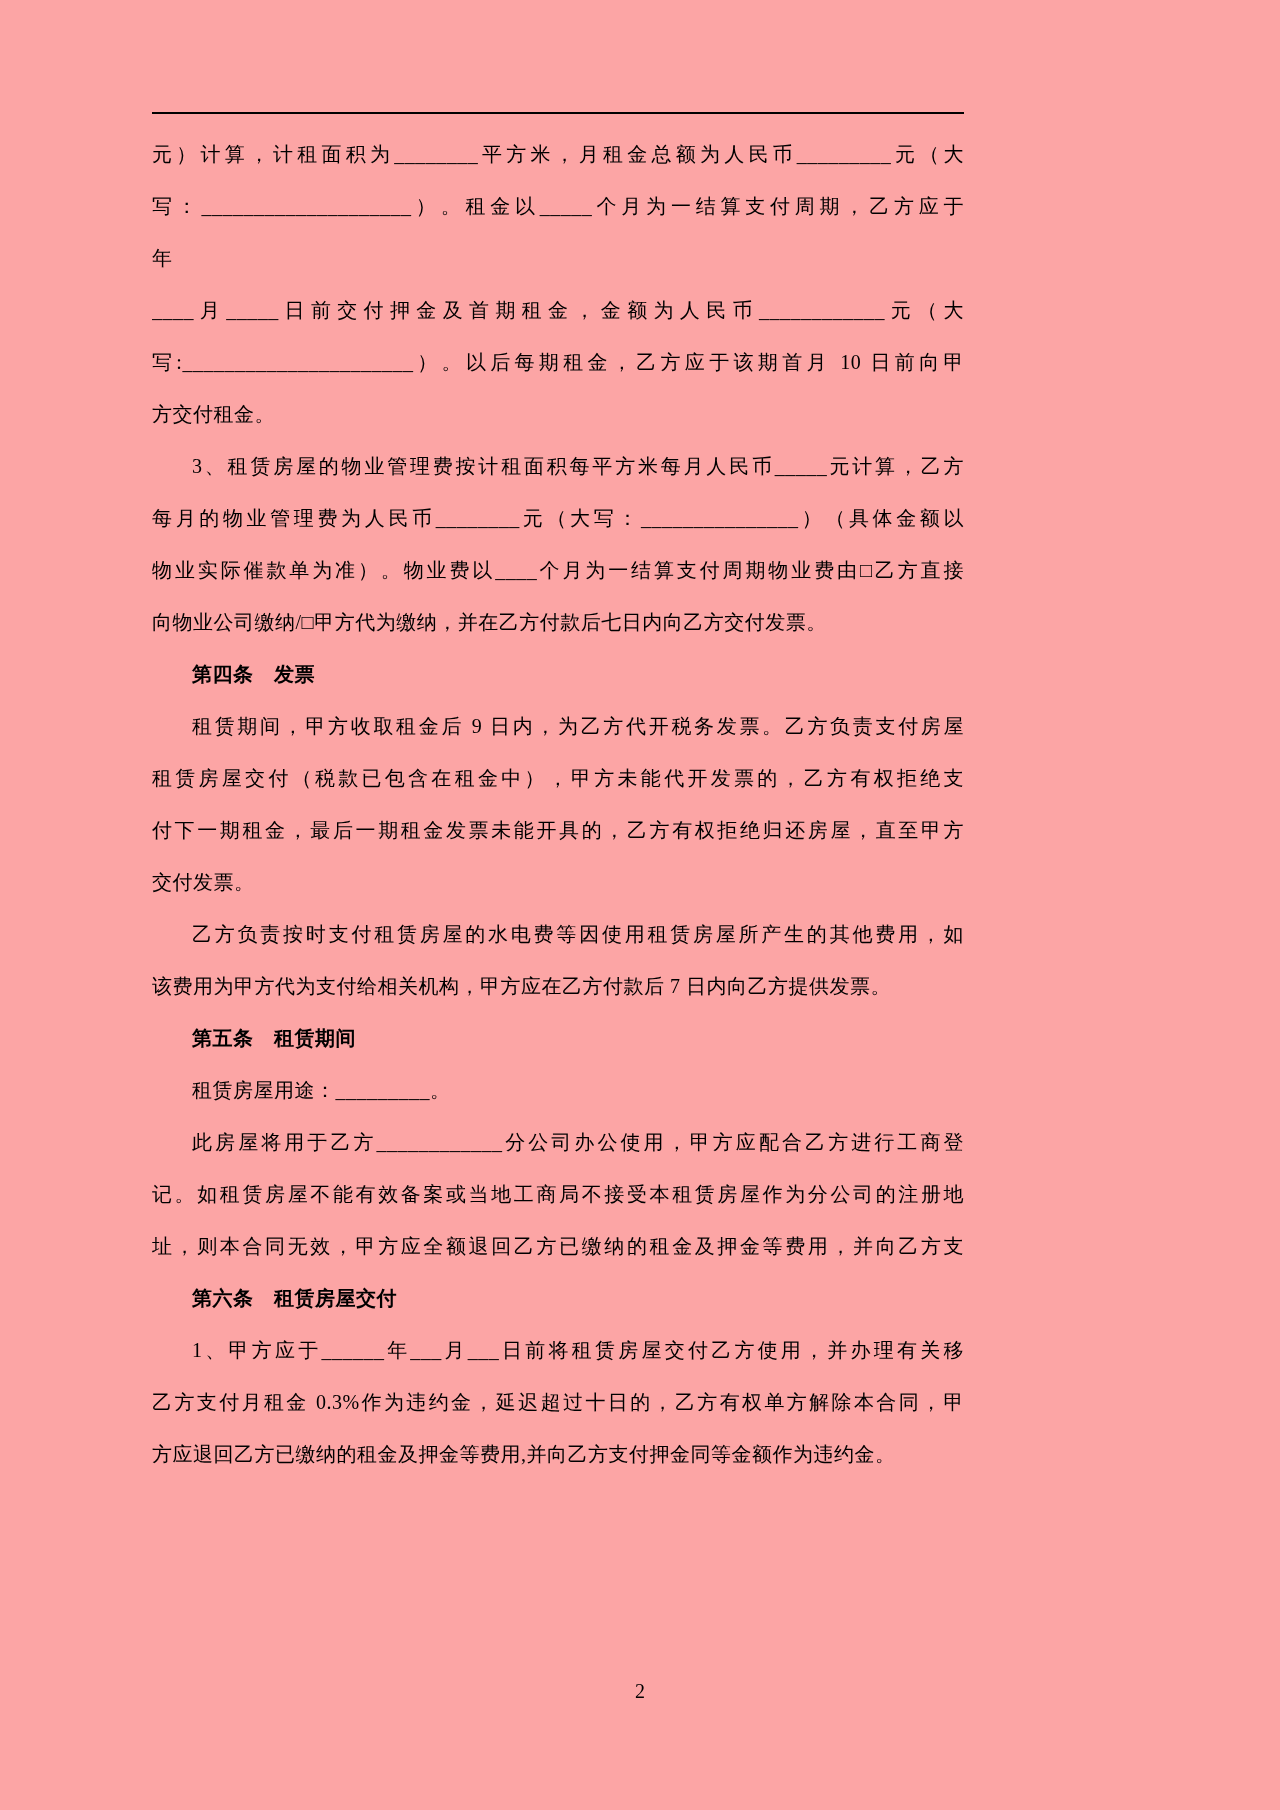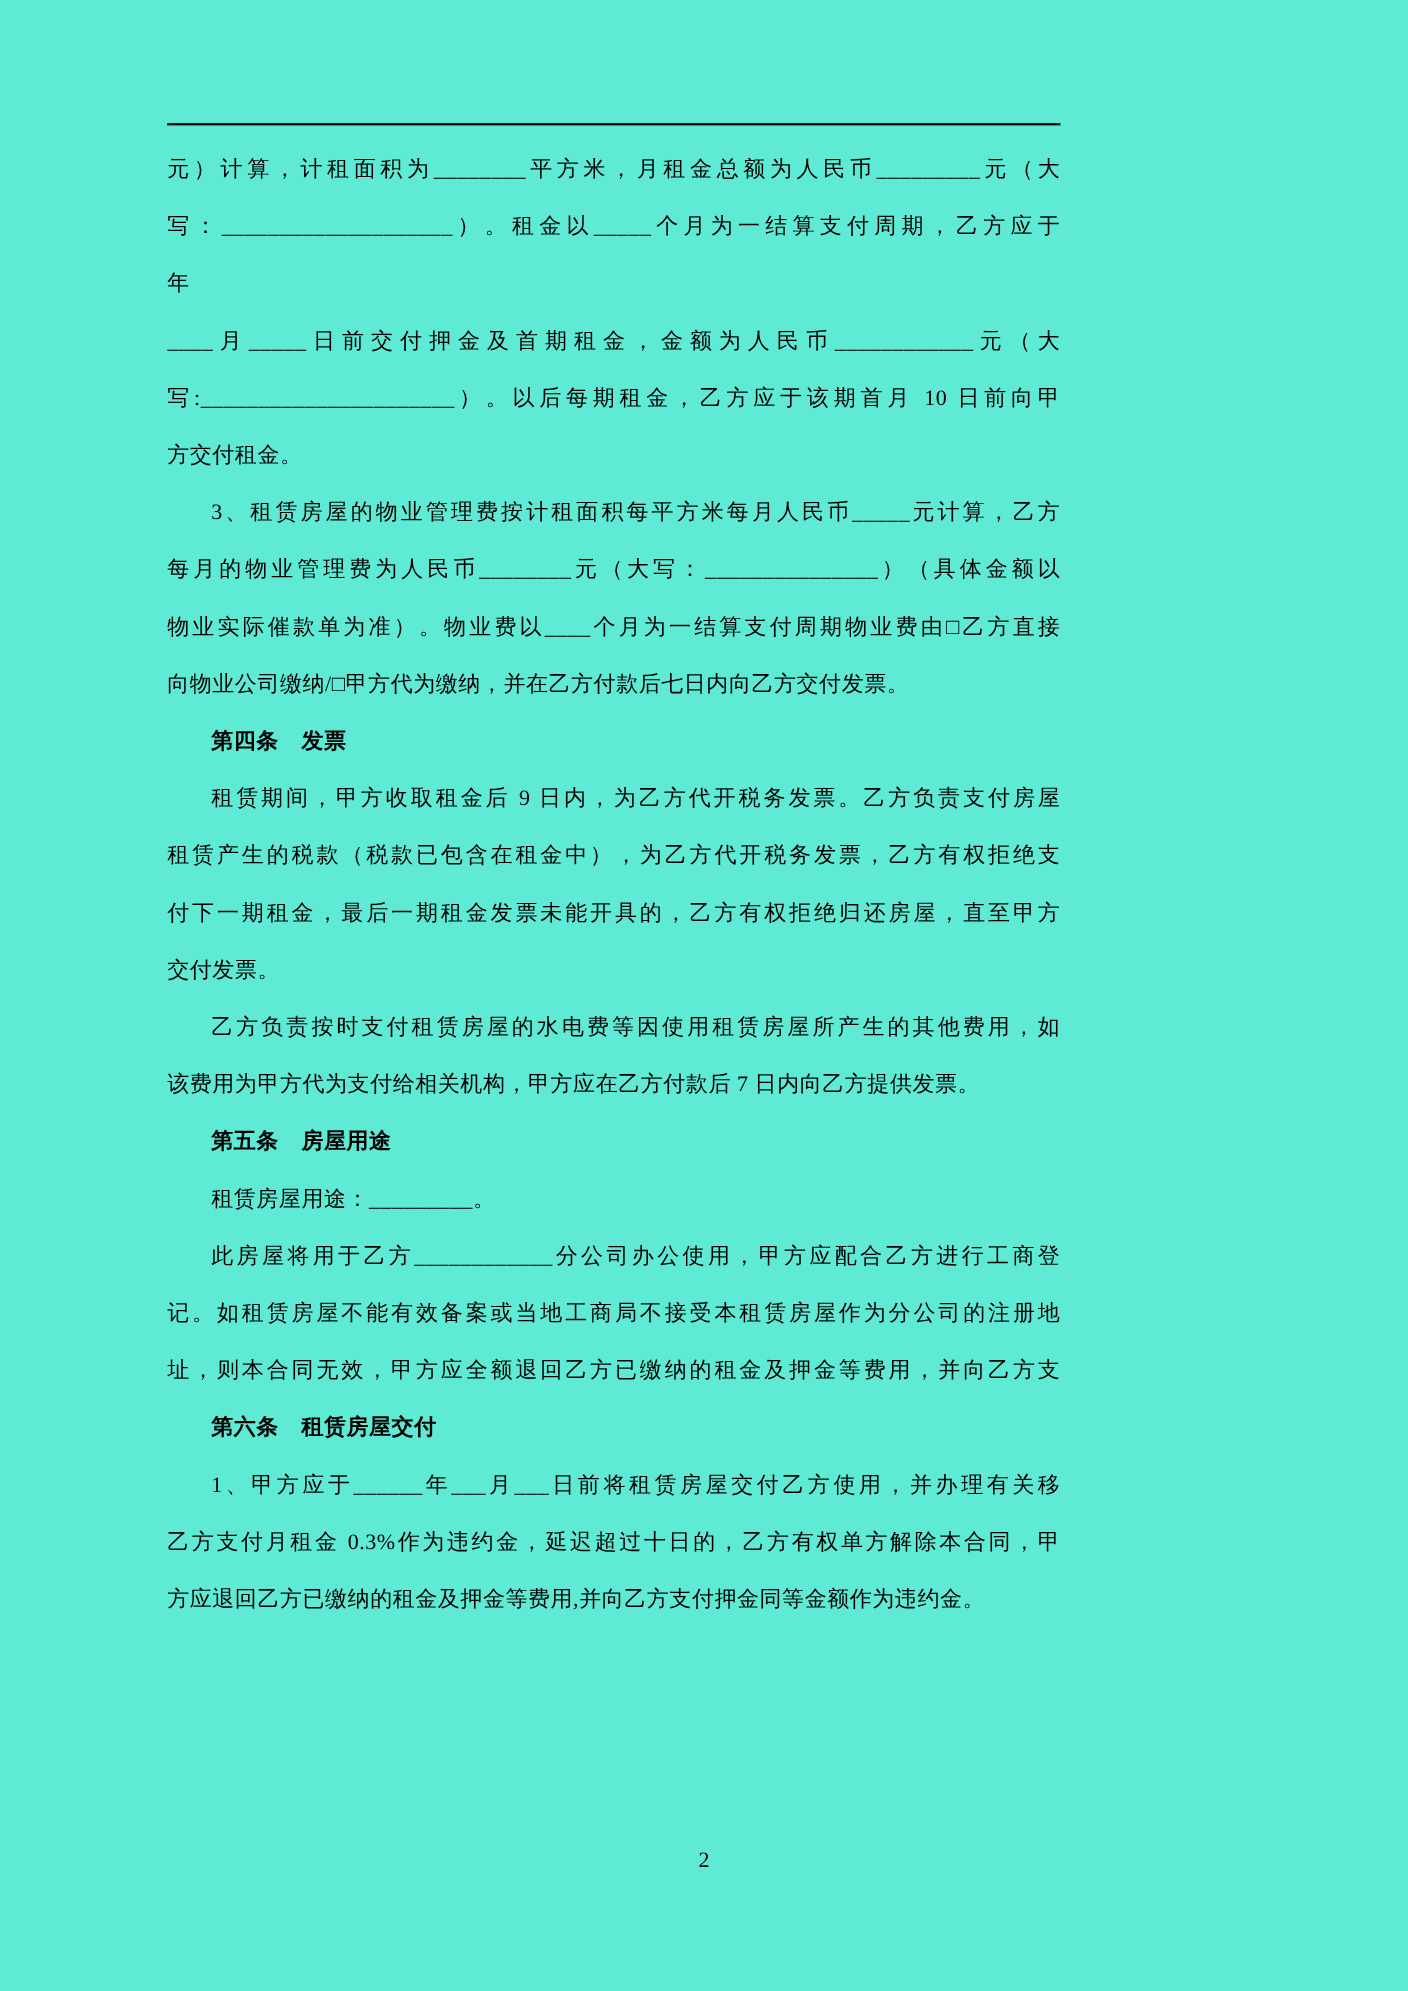--- a/index.html
+++ b/index.html
@@ -1,20 +1,20 @@
 <!DOCTYPE html>
 <html><head>
 <meta charset="utf-8">
 <style>
   html, body { margin: 0; padding: 0; background: #ffffff; }
   .page {
     position: relative;
     width: 1280px;
     height: 1810px;
-    background: #5eead4;
+    background: #fca5a5;
     color: #000000;
     font-family: "Liberation Serif", "DejaVu Serif", serif;
     overflow: hidden;
   }
   .header-rule {
     position: absolute;
     left: 152px;
     top: 112px;
     width: 812px;
     height: 0;
@@ -62,26 +62,26 @@
     <div class="line">年</div>
     <div class="line fill">____月_____日前交付押金及首期租金，金额为人民币____________元（大</div>
     <div class="line fill">写:______________________）。以后每期租金，乙方应于该期首月 10 日前向甲</div>
     <div class="line">方交付租金。</div>
     <div class="line fill indent">3、租赁房屋的物业管理费按计租面积每平方米每月人民币_____元计算，乙方</div>
     <div class="line fill">每月的物业管理费为人民币________元（大写：_______________）（具体金额以</div>
     <div class="line fill">物业实际催款单为准）。物业费以____个月为一结算支付周期物业费由□乙方直接</div>
     <div class="line">向物业公司缴纳/□甲方代为缴纳，并在乙方付款后七日内向乙方交付发票。</div>
     <div class="line indent heading">第四条　发票</div>
     <div class="line fill indent">租赁期间，甲方收取租金后 9 日内，为乙方代开税务发票。乙方负责支付房屋</div>
-    <div class="line fill">租赁产生的税款（税款已包含在租金中），为乙方代开税务发票，乙方有权拒绝支</div>
+    <div class="line fill">租赁房屋交付（税款已包含在租金中），甲方未能代开发票的，乙方有权拒绝支</div>
     <div class="line fill">付下一期租金，最后一期租金发票未能开具的，乙方有权拒绝归还房屋，直至甲方</div>
     <div class="line">交付发票。</div>
     <div class="line fill indent">乙方负责按时支付租赁房屋的水电费等因使用租赁房屋所产生的其他费用，如</div>
     <div class="line">该费用为甲方代为支付给相关机构，甲方应在乙方付款后 7 日内向乙方提供发票。</div>
-    <div class="line indent heading">第五条　房屋用途</div>
+    <div class="line indent heading">第五条　租赁期间</div>
     <div class="line indent">租赁房屋用途：_________。</div>
     <div class="line fill indent">此房屋将用于乙方____________分公司办公使用，甲方应配合乙方进行工商登</div>
     <div class="line fill">记。如租赁房屋不能有效备案或当地工商局不接受本租赁房屋作为分公司的注册地</div>
     <div class="line fill">址，则本合同无效，甲方应全额退回乙方已缴纳的租金及押金等费用，并向乙方支</div>
     <div class="line indent heading">第六条　租赁房屋交付</div>
     <div class="line fill indent">1、甲方应于______年___月___日前将租赁房屋交付乙方使用，并办理有关移</div>
     <div class="line fill">乙方支付月租金 0.3%作为违约金，延迟超过十日的，乙方有权单方解除本合同，甲</div>
     <div class="line">方应退回乙方已缴纳的租金及押金等费用,并向乙方支付押金同等金额作为违约金。</div>
   </div>
 

